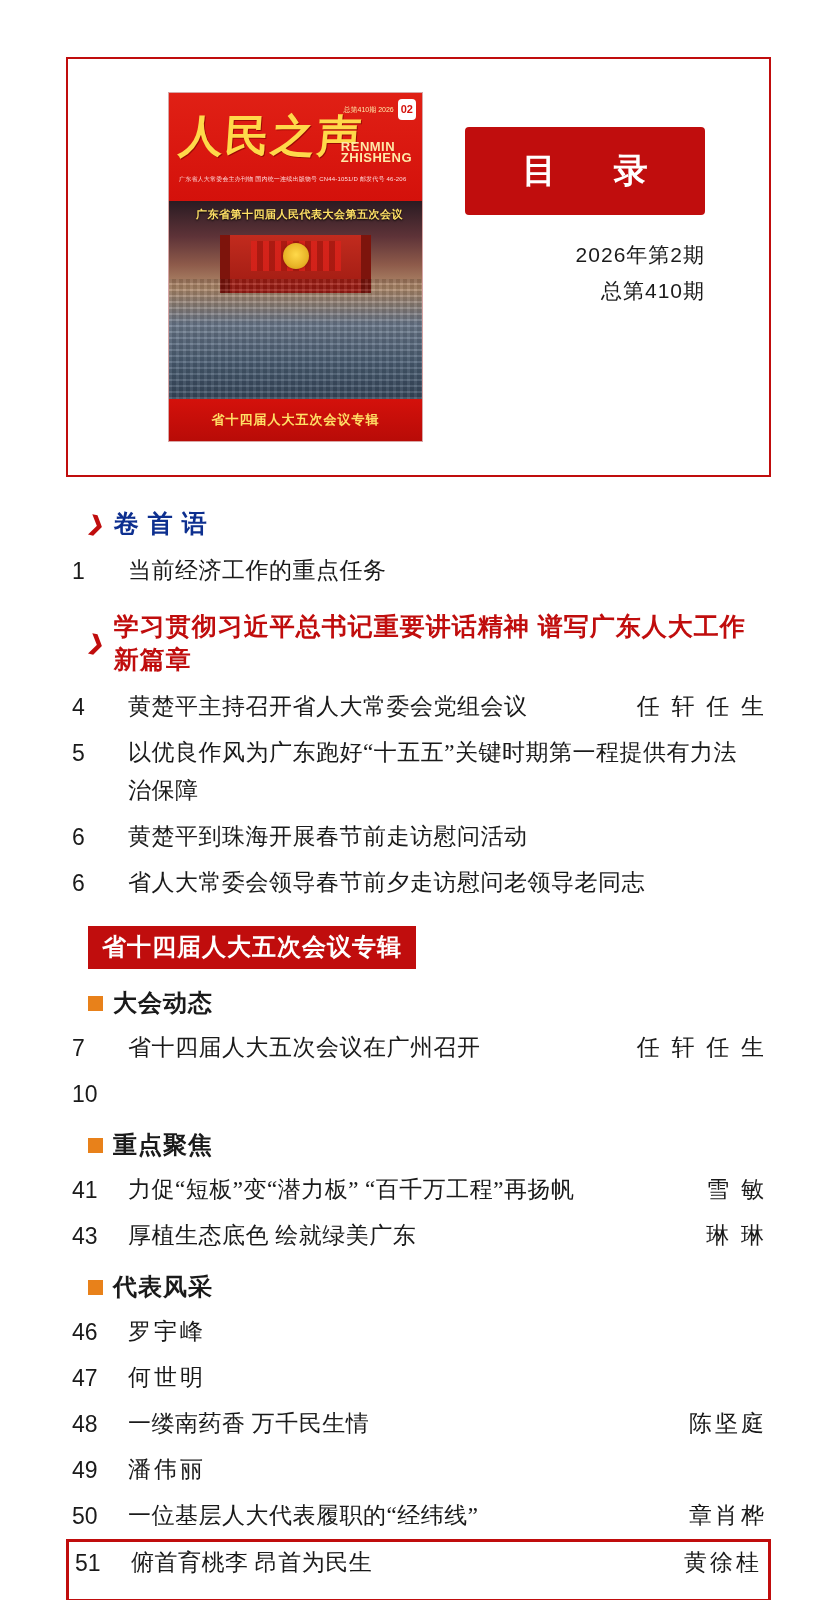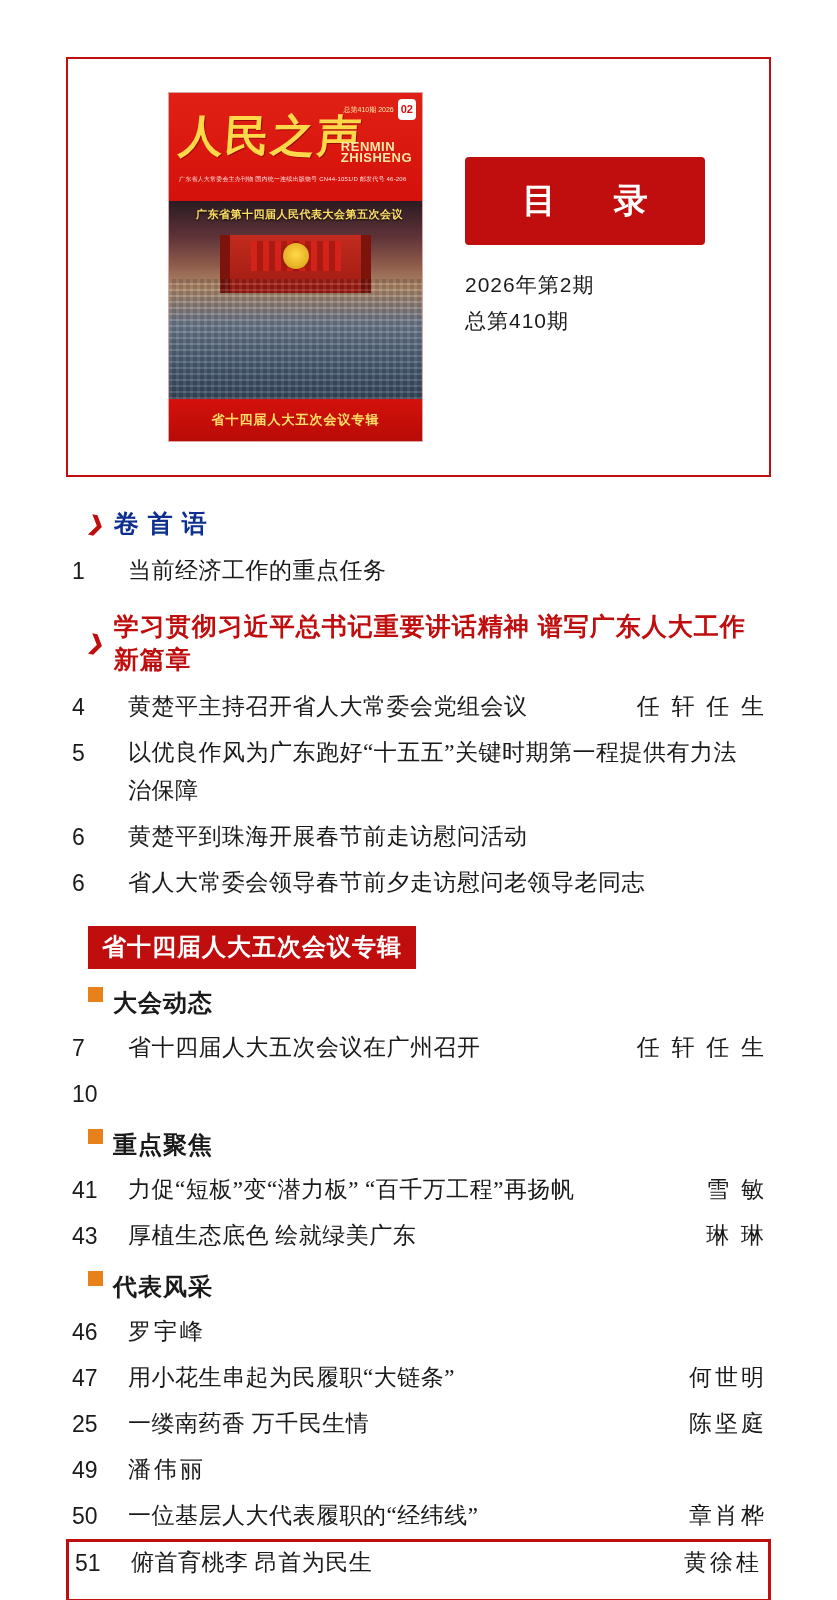--- a/index.html
+++ b/index.html
@@ -153,22 +153,22 @@
   .cover-bottom-text {
     color: #ffe066;
     font-size: 13px;
     font-weight: bold;
     letter-spacing: 1px;
   }
 
   
   .toc-side {
     margin-left: 42px;
-    margin-top: 98px;
-    text-align: left;
+    margin-top: 68px;
+    text-align: right;
     flex: none;
   }
   .toc-badge {
     width: 240px;
     height: 88px;
     background: #c00d0d;
     border-radius: 4px;
     display: flex;
     align-items: center;
     justify-content: center;
@@ -213,21 +213,21 @@
     background: #c00d0d;
     color: #ffffff;
     font-size: 24px;
     font-weight: bold;
     padding: 5px 14px 6px 14px;
     margin: 20px 0 6px 22px;
     letter-spacing: 1px;
   }
   .sub-head {
     display: flex;
-    align-items: flex-start;
+    align-items: center;
     gap: 10px;
     margin: 12px 0 6px 22px;
     font-size: 24px;
     font-weight: bold;
     color: #1a1a1a;
     letter-spacing: 1px;
   }
   .sq {
     width: 15px; height: 15px;
     background: #e8811a;
@@ -386,25 +386,24 @@
   <div class="sub-head">
     <span class="sq"></span>
     <span>代表风采</span>
   </div>
   <div class="entry">
     <span class="pg">46</span>
     <span class="au">罗宇峰</span>
   </div>
   <div class="entry">
     <span class="pg">47</span>
-    <span class="ti">用小花生串起为民履职“大链条”</span>
     <span class="au">何世明</span>
   </div>
   <div class="entry">
-    <span class="pg">25</span>
+    <span class="pg">48</span>
     <span class="ti">一缕南药香  万千民生情</span>
     <span class="au">陈坚庭</span>
   </div>
   <div class="entry">
     <span class="pg">49</span>
     <span class="au">潘伟丽</span>
   </div>
   <div class="entry">
     <span class="pg">50</span>
     <span class="ti">一位基层人大代表履职的“经纬线”</span>

